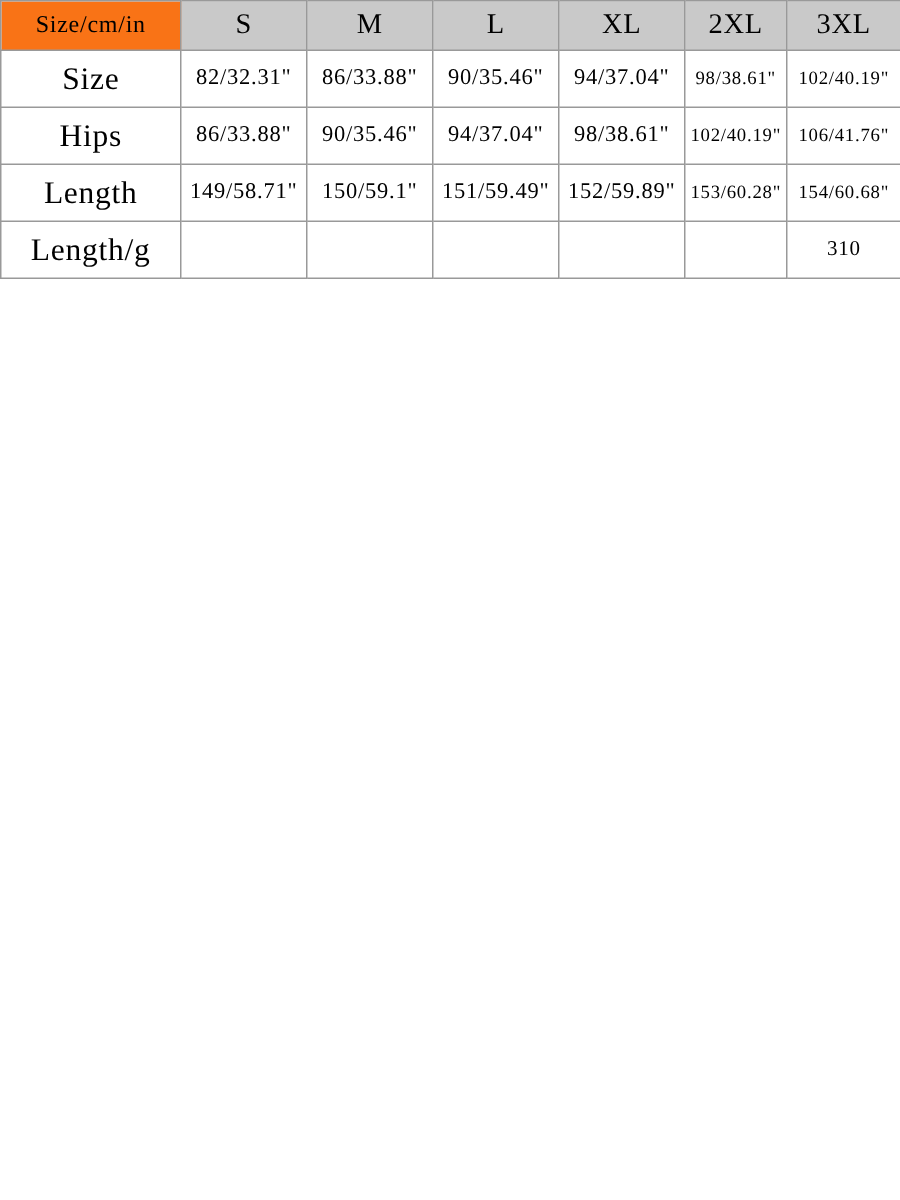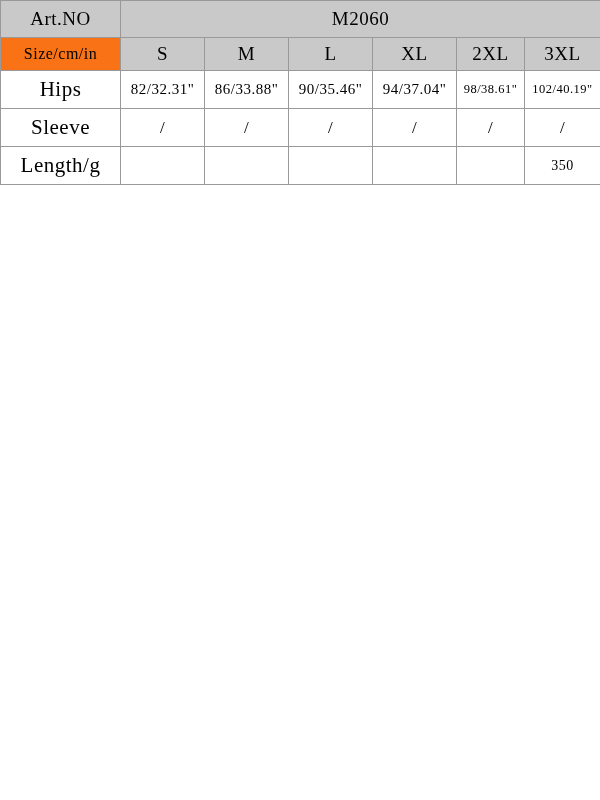--- a/index.html
+++ b/index.html
@@ -89,61 +89,66 @@
     <colgroup>
       <col class="c-label">
       <col class="c-s">
       <col class="c-m">
       <col class="c-l">
       <col class="c-xl">
       <col class="c-2xl">
       <col class="c-3xl">
     </colgroup>
     <tbody>
-      <tr class="row-artno">
-        <td class="cell-artno-label">Art.NO</td>
-        <td class="cell-artno-value" colspan="6">M2060</td>
-      </tr>
       <tr class="row-size">
         <td class="cell-sizelabel">Size/cm/in</td>
         <td class="cell-head">S</td>
         <td class="cell-head">M</td>
         <td class="cell-head">L</td>
         <td class="cell-head">XL</td>
         <td class="cell-head">2XL</td>
         <td class="cell-head">3XL</td>
       </tr>
 
       <tr class="row-data">
-        <td class="cell-rowlabel">Hips</td>
+        <td class="cell-rowlabel">Size</td>
         <td class="cell-val">82/32.31"</td>
         <td class="cell-val">86/33.88"</td>
         <td class="cell-val">90/35.46"</td>
         <td class="cell-val">94/37.04"</td>
         <td class="cell-val small">98/38.61"</td>
         <td class="cell-val small">102/40.19"</td>
       </tr>
 
 
-
+      <tr class="row-data">
+        <td class="cell-rowlabel">Hips</td>
+        <td class="cell-val">86/33.88"</td>
+        <td class="cell-val">90/35.46"</td>
+        <td class="cell-val">94/37.04"</td>
+        <td class="cell-val">98/38.61"</td>
+        <td class="cell-val small">102/40.19"</td>
+        <td class="cell-val small">106/41.76"</td>
+      </tr>
 
       <tr class="row-data">
-        <td class="cell-rowlabel">Sleeve</td>
-        <td class="cell-val slash">/</td>
-        <td class="cell-val slash">/</td>
-        <td class="cell-val slash">/</td>
-        <td class="cell-val slash">/</td>
-        <td class="cell-val slash">/</td>
-        <td class="cell-val slash">/</td>
+        <td class="cell-rowlabel">Length</td>
+        <td class="cell-val">149/58.71"</td>
+        <td class="cell-val">150/59.1"</td>
+        <td class="cell-val">151/59.49"</td>
+        <td class="cell-val">152/59.89"</td>
+        <td class="cell-val small">153/60.28"</td>
+        <td class="cell-val small">154/60.68"</td>
       </tr>
+
 
       <tr class="row-data">
         <td class="cell-rowlabel">Length/g</td>
         <td class="cell-val cell-empty"></td>
         <td class="cell-val cell-empty"></td>
         <td class="cell-val cell-empty"></td>
         <td class="cell-val cell-empty"></td>
         <td class="cell-val cell-empty"></td>
-        <td class="cell-val weight">350</td>
+        <td class="cell-val weight">310</td>
       </tr>
     </tbody>
   </table>
 </div>
 
 </body></html>

